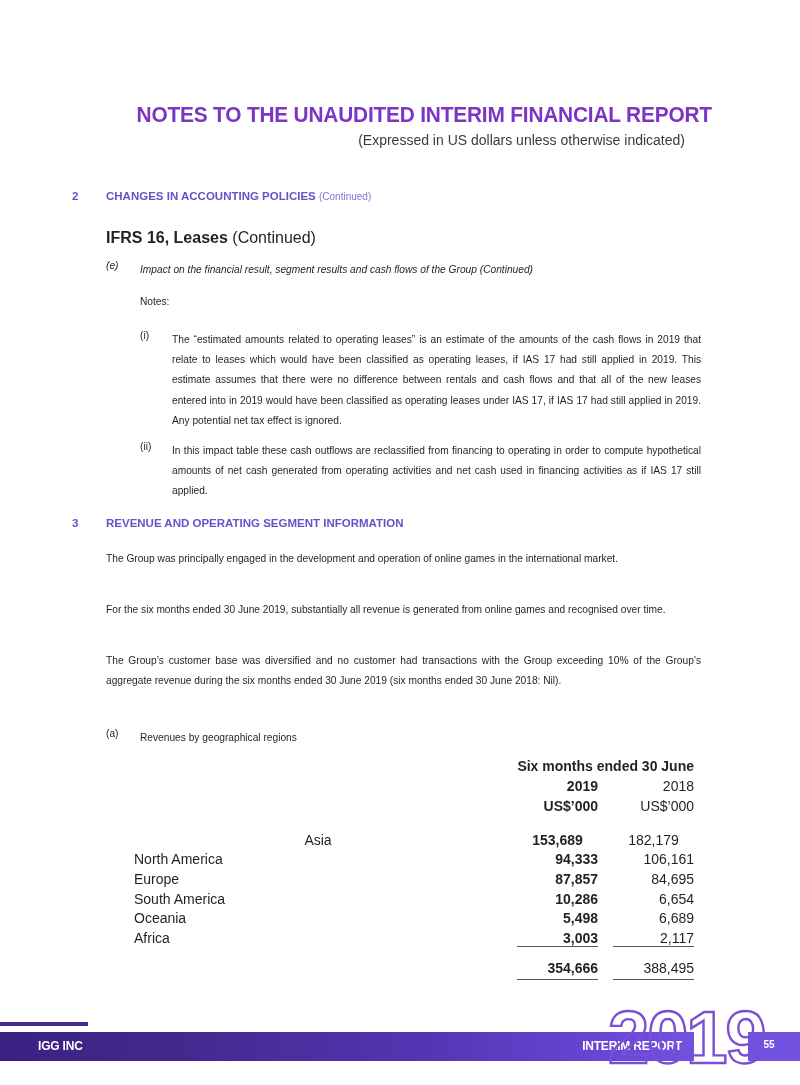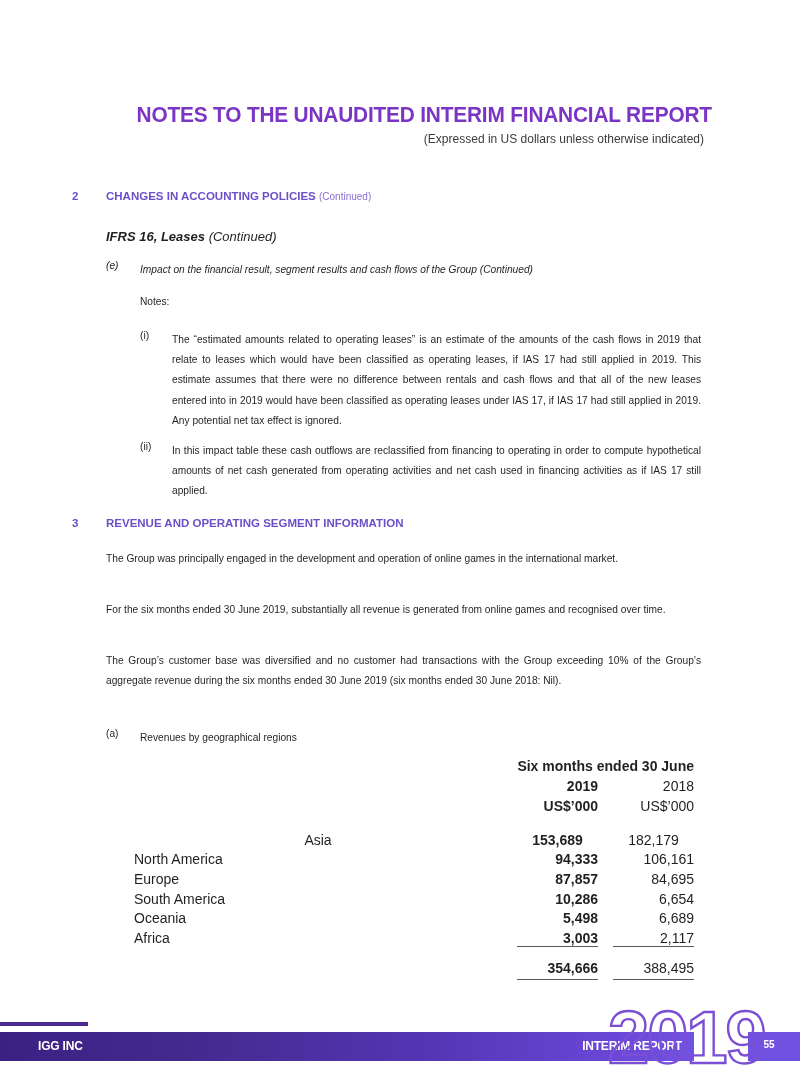--- a/index.html
+++ b/index.html
@@ -32,23 +32,23 @@
     font-weight: bold;
     letter-spacing: -0.2px;
     color: #7b35c4;
     line-height: 1.1;
     white-space: nowrap;
     transform: scaleX(0.97);
     transform-origin: center top;
   }
   .doc-subtitle {
     position: absolute;
-    right: 96px;
+    right: 115px;
     top: 132px;
-    font-size: 12px;
+    font-size: 14px;
     color: #3b3b3b;
     white-space: nowrap;
   }
 
   
   .section-head {
     position: absolute;
     font-size: 11.5px;
     font-weight: bold;
     color: #6b4fc8;
@@ -71,25 +71,24 @@
   .para {
     position: absolute;
     font-size: 10.2px;
     line-height: 20.2px;
     color: #231f20;
     text-align: justify;
   }
   .para.nojust { text-align: left; }
   .sub-head {
     position: absolute;
-    font-size: 13px;
+    font-size: 16px;
     font-weight: bold;
     color: #231f20;
     white-space: nowrap;
-    font-style: italic;
   }
   .sub-head .cont-note {
     font-weight: normal;
   }
   .item-mark {
     position: absolute;
     font-size: 10.2px;
     color: #231f20;
   }
   .italic { font-style: italic; }

